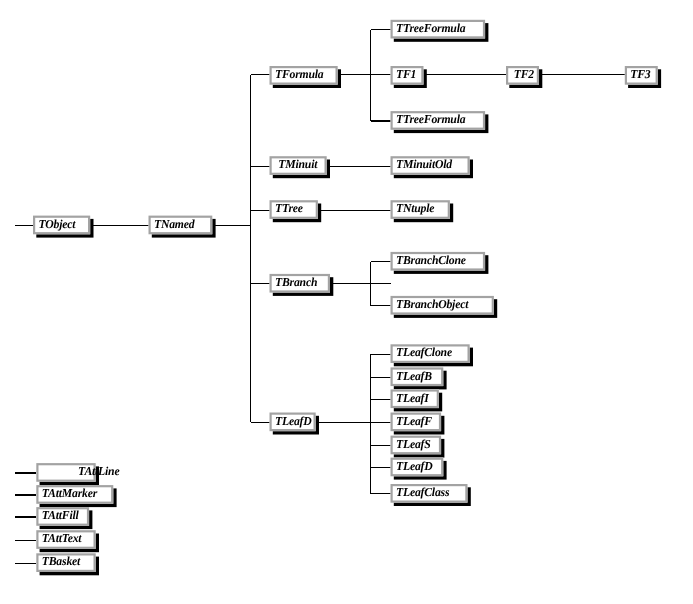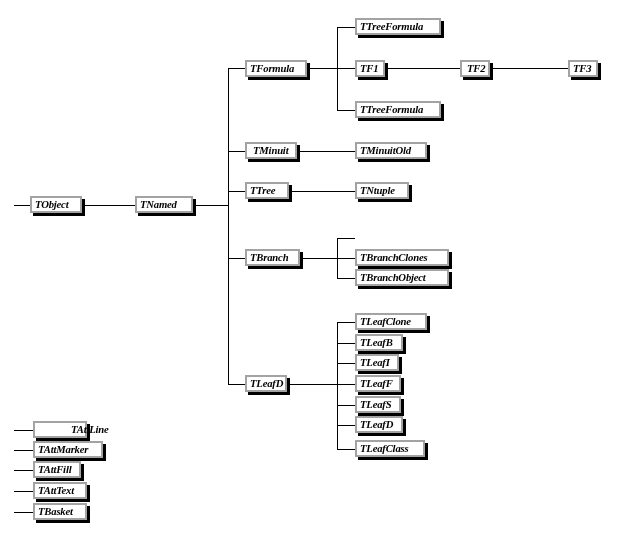--- a/index.html
+++ b/index.html
@@ -130,22 +130,22 @@
   </div>
   <div class="node" style="left: 568px; top: 60px; width: 30px; height: 17px;">
     <span>TF3</span>
   </div>
   <div class="node" style="left: 355px; top: 142px; width: 72px; height: 17px;">
     <span>TMinuitOld</span>
   </div>
   <div class="node" style="left: 355px; top: 182px; width: 54px; height: 17px;">
     <span>TNtuple</span>
   </div>
-  <div class="node" style="left: 355px; top: 249px; width: 94px; height: 17px;">
-    <span>TBranchClones</span>
+  <div class="node" style="left: 355px; top: 229px; width: 86px; height: 17px;">
+    <span>TBranchClone</span>
   </div>
   <div class="node" style="left: 355px; top: 269px; width: 94px; height: 17px;">
     <span>TBranchObject</span>
   </div>
   <div class="node" style="left: 355px; top: 313px; width: 72px; height: 17px;">
     <span>TLeafClone</span>
   </div>
   <div class="node" style="left: 355px; top: 334px; width: 48px; height: 17px;">
     <span>TLeafB</span>
   </div>

